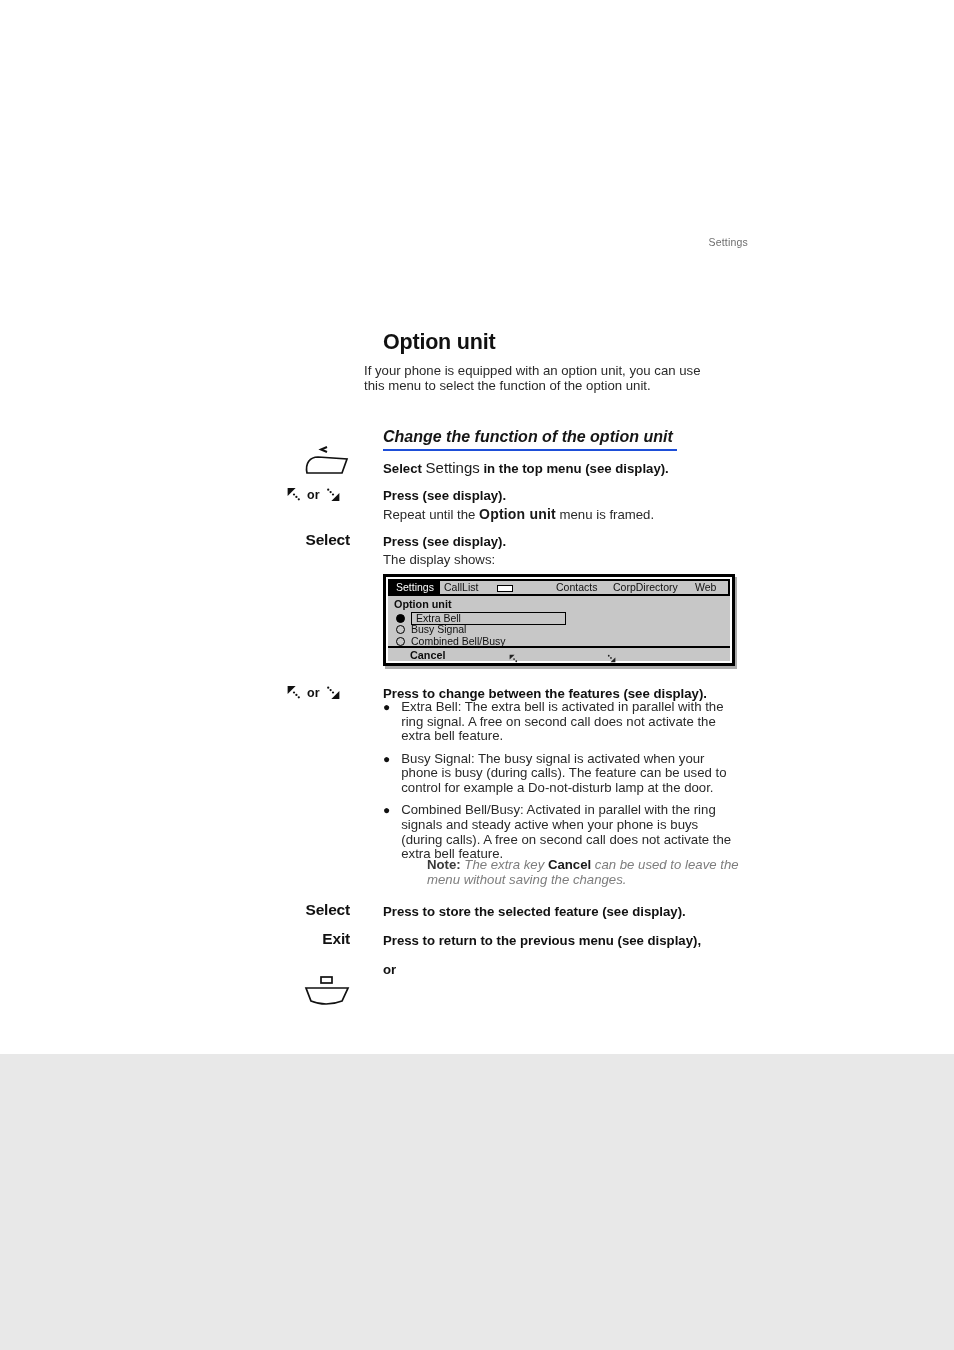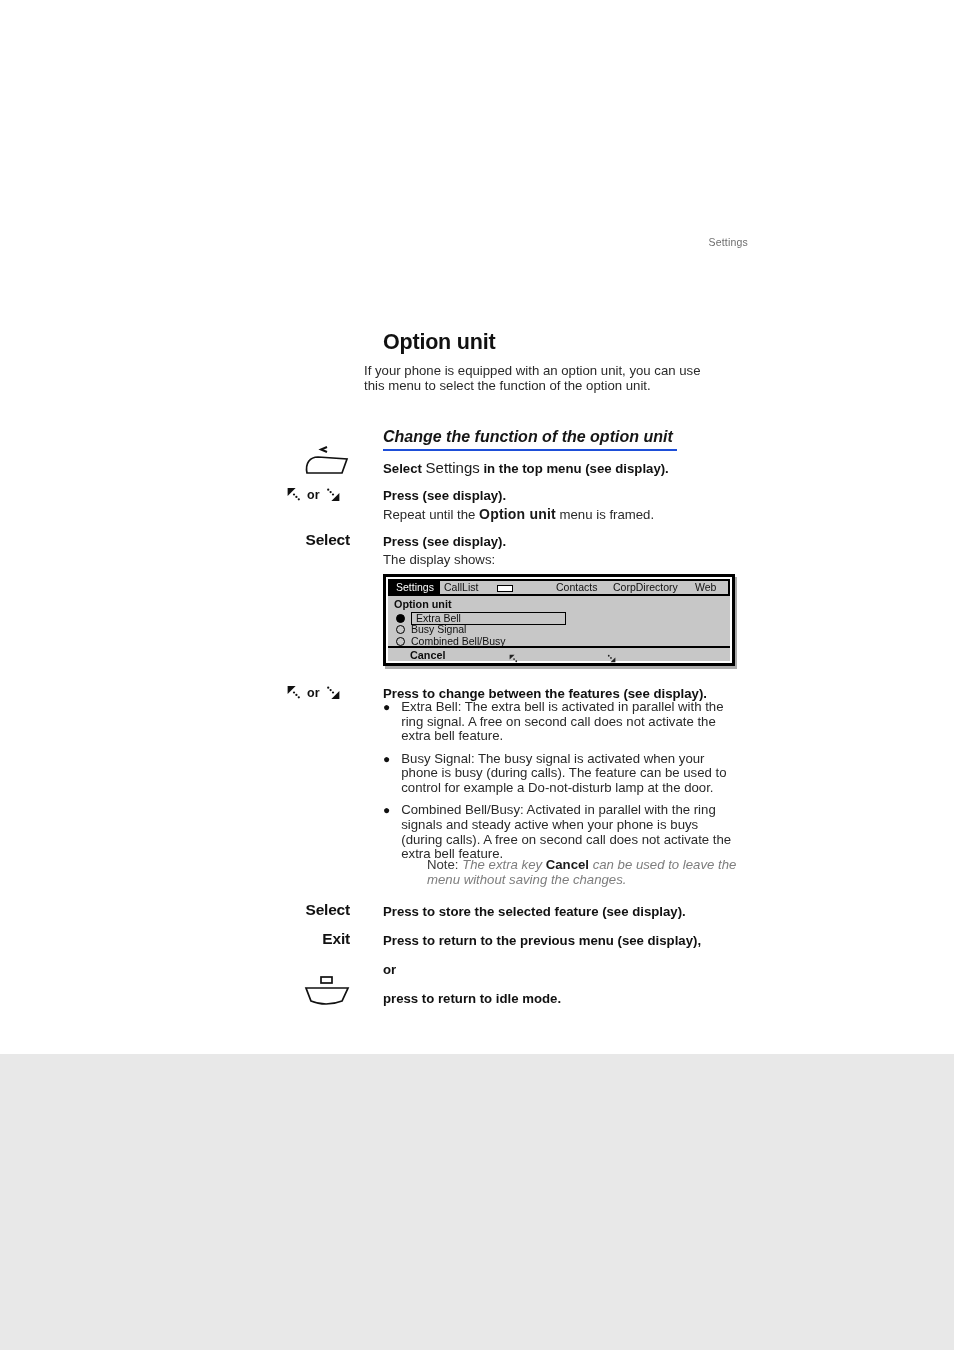--- a/index.html
+++ b/index.html
@@ -51,21 +51,21 @@
   .bullets { position: absolute; left: 383px; top: 700px; width: 358px; list-style: none; }
   .bullets li {
     display: flex; gap: 11px; margin-bottom: 7.5px;
     font-size: 13.2px; line-height: 14.7px; color: #2a2a2a;
   }
   .bullets li .dot { font-size: 12px; line-height: 14.7px; color: #111; }
   .note {
     position: absolute; left: 427px; top: 857px; width: 318px;
     font-size: 13.2px; line-height: 15px; font-style: italic; color: #7d7d7d;
   }
-  .note .nlabel { font-weight: normal; font-style: normal; color: #3a3a3a; }
+  .note .nlabel { font-weight: bold; font-style: normal; color: #3a3a3a; }
   .note .nkey { font-weight: bold; font-style: normal; color: #1a1a1a; }
   .footer-left {
     position: absolute; left: 196px; top: 1090px;
     font-size: 16px; font-style: italic; color: #333;
   }
   .footer-page {
     position: absolute; right: 206px; top: 1090px;
     font-size: 13px; color: #222;
   }
   
@@ -243,18 +243,17 @@
   <p class="steptext b" style="top:932px;">Press to return to the previous menu (see display),</p>
 
   <p class="steptext b" style="top:961px;">or</p>
 
   <div class="keyicon" style="left:303px; top:975px;">
     <svg width="48" height="32" viewBox="0 0 48 32">
       <rect x="18" y="2" width="11" height="6" fill="none" stroke="#111" stroke-width="1.7"></rect>
       <path d="M3,13 L45,13 L39,26 C29,30 17,30 8,26 Z" fill="none" stroke="#111" stroke-width="1.7"></path>
     </svg>
   </div>
-  <p class="steptext b" style="top:990px;">press to return to idle mode.</p>
 
   <div class="footer-left">Dialog 4425 IP Vision</div>
   <div class="footer-page">99</div>
 
 </div>
 
 </body></html>

